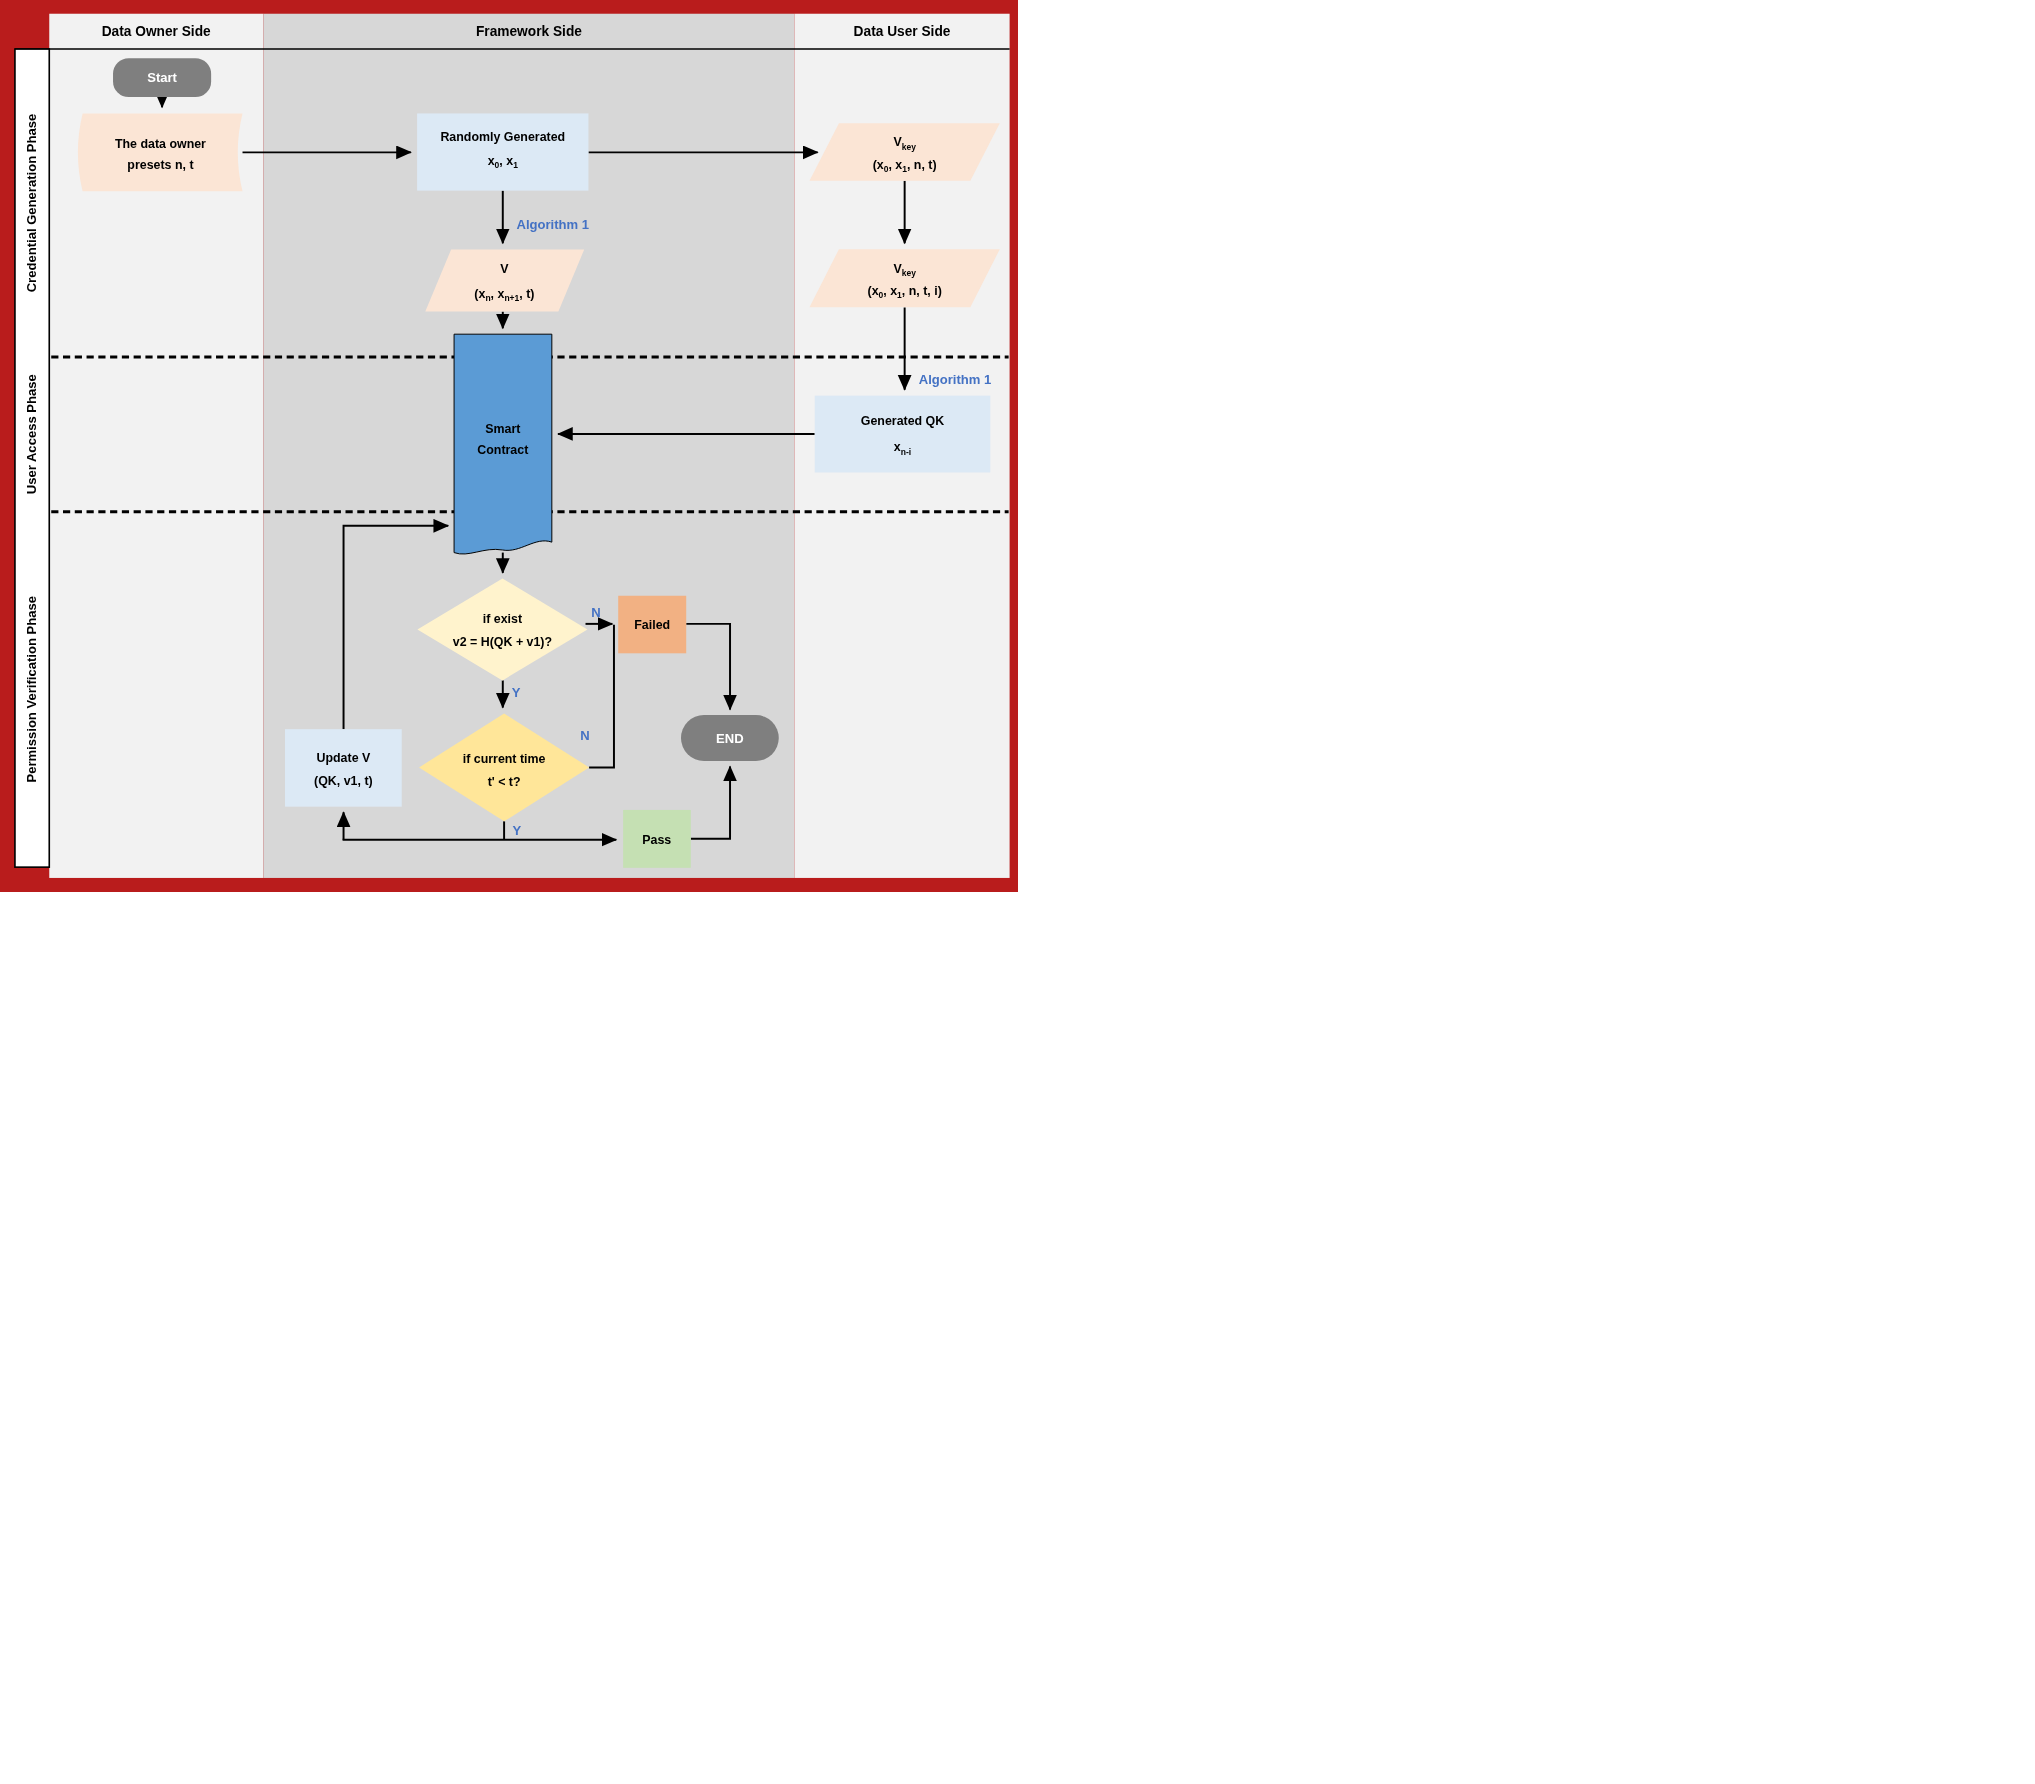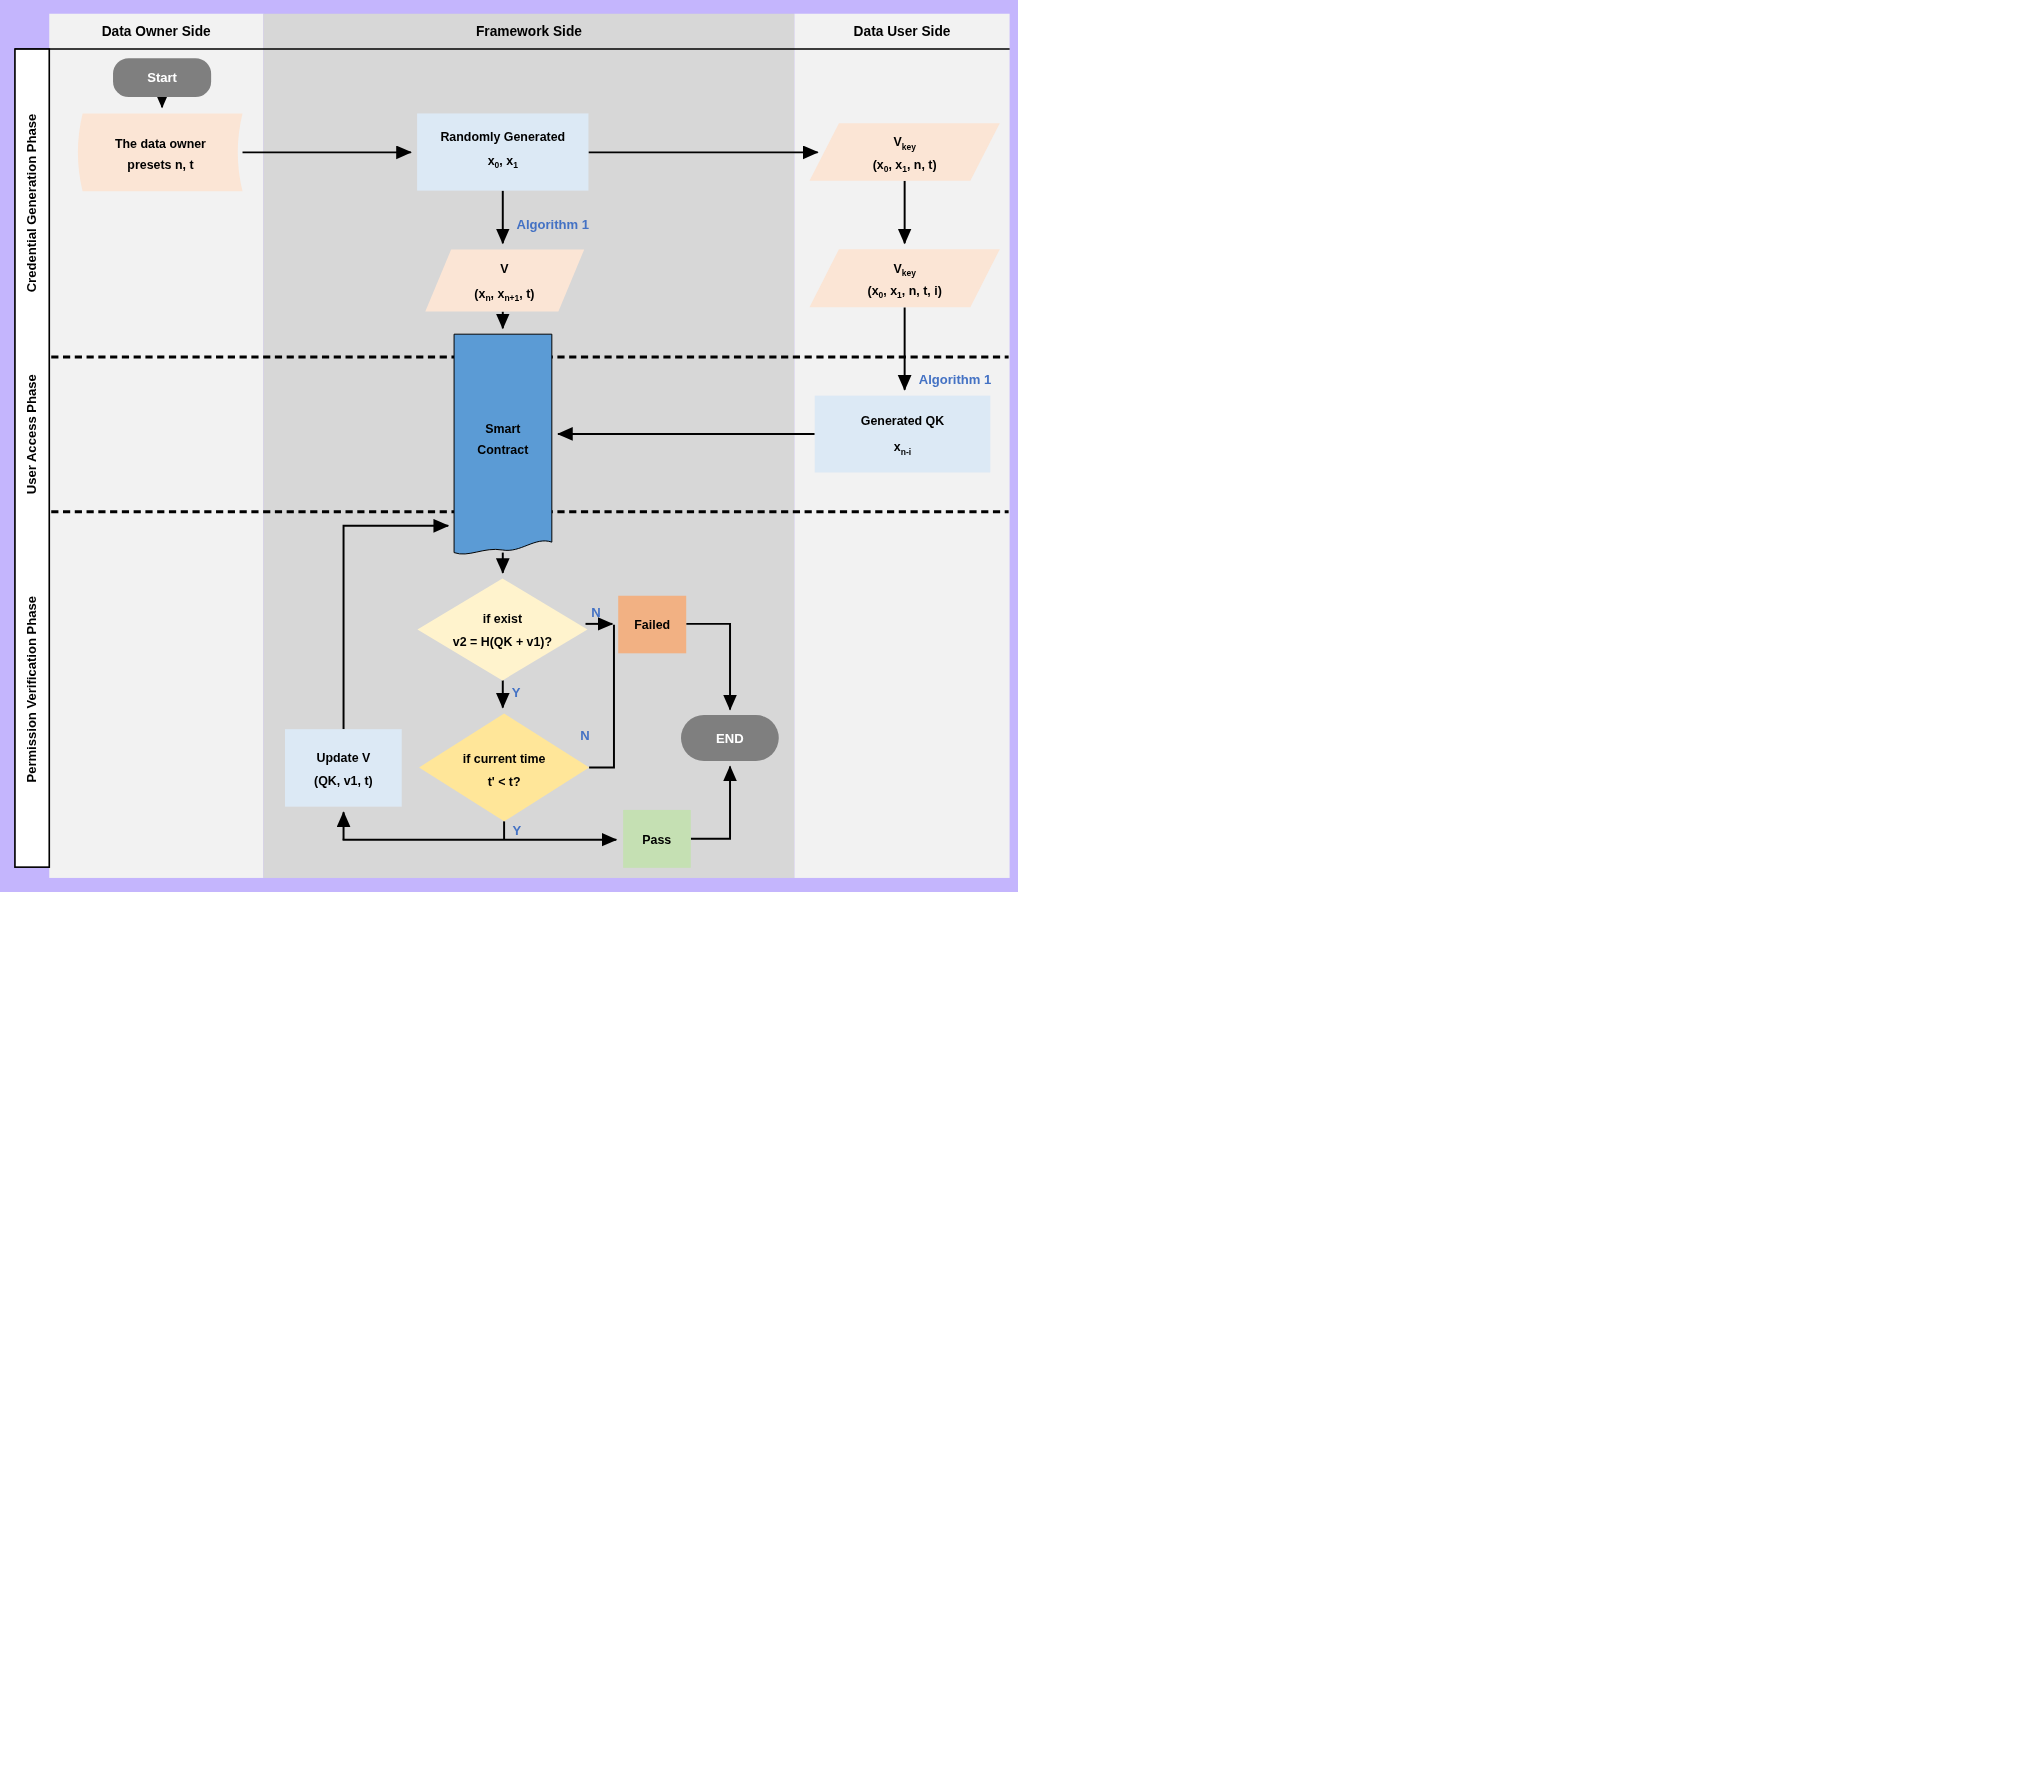--- a/index.html
+++ b/index.html
@@ -1,16 +1,16 @@
 <!DOCTYPE html>
 <html style="font-size:10.5px"><head>
 <meta charset="utf-8">
 <style>
   html,body{margin:0;padding:0;background:#ffffff;}
-  .stage{width:1018px;height:892px;position:relative;background:#c4b5fd;}
+  .stage{width:1018px;height:892px;position:relative;background:#b91c1c;}
   svg{display:block;}
   text{font-family:"Liberation Sans","DejaVu Sans",sans-serif;}
   .hdr{font-size:21px;font-weight:700;fill:#000;}
   .phase{font-size:20px;font-weight:700;fill:#000;}
   .nt{font-size:19px;font-weight:700;fill:#000;}
   .sub{font-size:13px;font-weight:700;}
   .wt{font-size:20px;font-weight:700;fill:#ffffff;}
   .bl{font-size:20px;font-weight:700;}
   .mid{text-anchor:middle;}
 </style>

